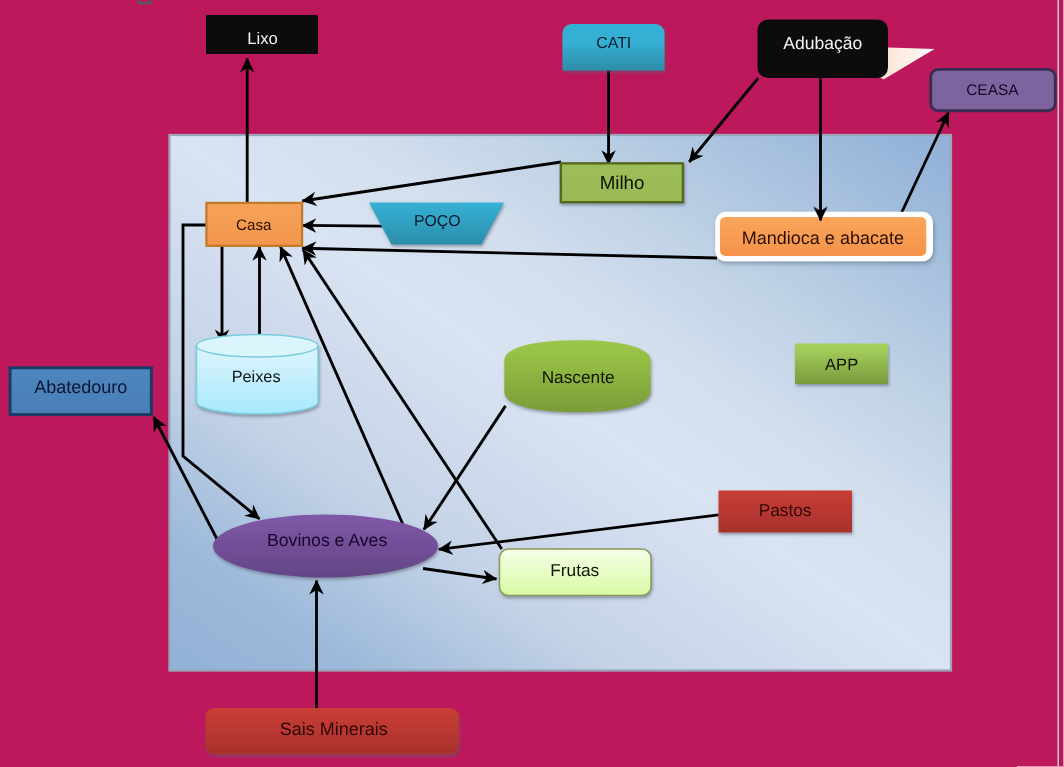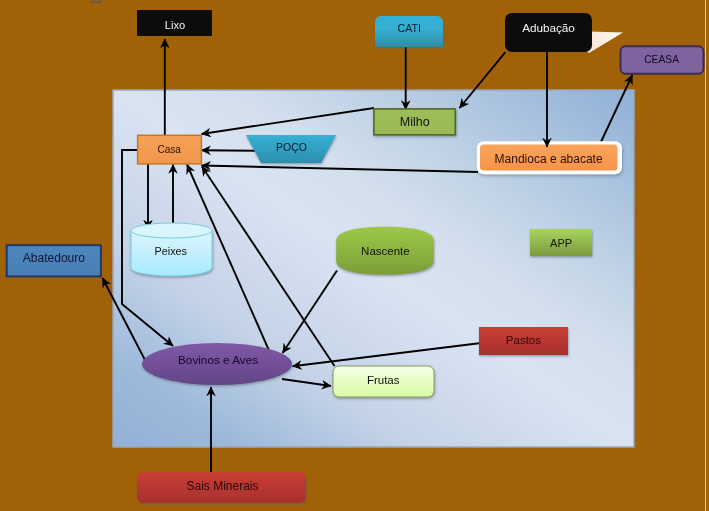--- a/index.html
+++ b/index.html
@@ -1,18 +1,18 @@
 <!DOCTYPE html>
 <html><head>
 <meta charset="utf-8">
 <style>
   html,body{margin:0;padding:0;background:#ffffff;}
   body{width:709px;height:511px;overflow:hidden;
        font-family:"Liberation Sans",sans-serif;}
-  #stage{position:relative;width:709px;height:511px;background:#a16207;overflow:hidden;}
+  #stage{position:relative;width:709px;height:511px;background:#be185d;overflow:hidden;}
   #stage > svg{position:absolute;left:0;top:0;}
   text{font-family:"Liberation Sans",sans-serif;}
   #nodes{will-change:transform;}
 </style>
 </head>
 <body>
 
 <div id="stage">
 <svg width="709" height="511" viewBox="0 0 709 511" xmlns="http://www.w3.org/2000/svg">
   <defs>

